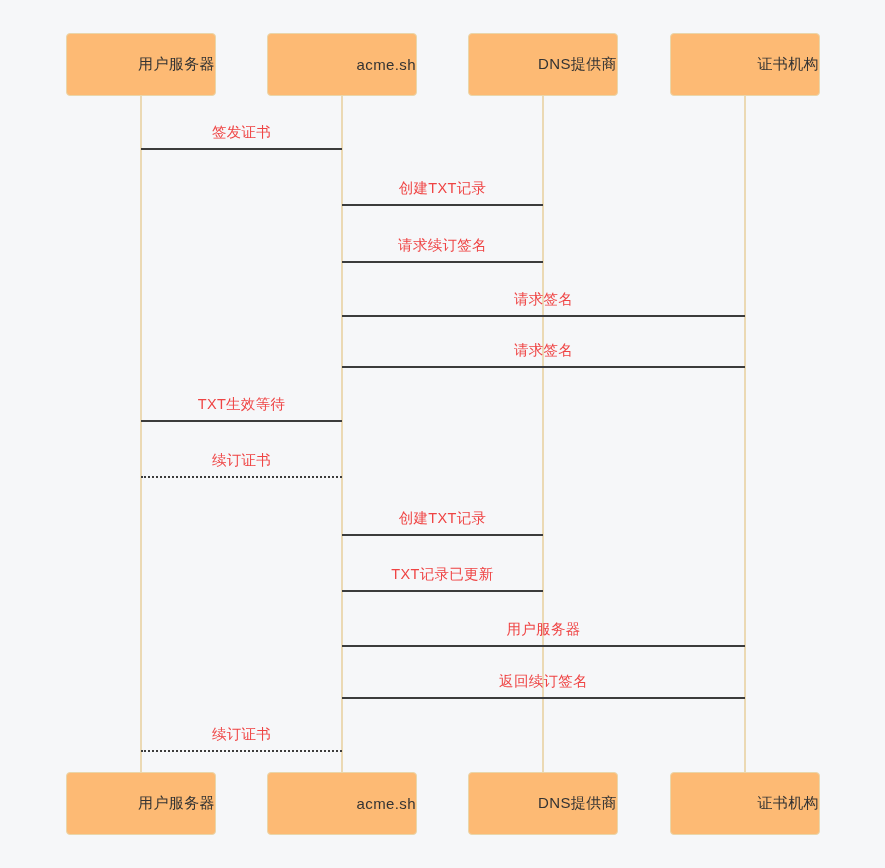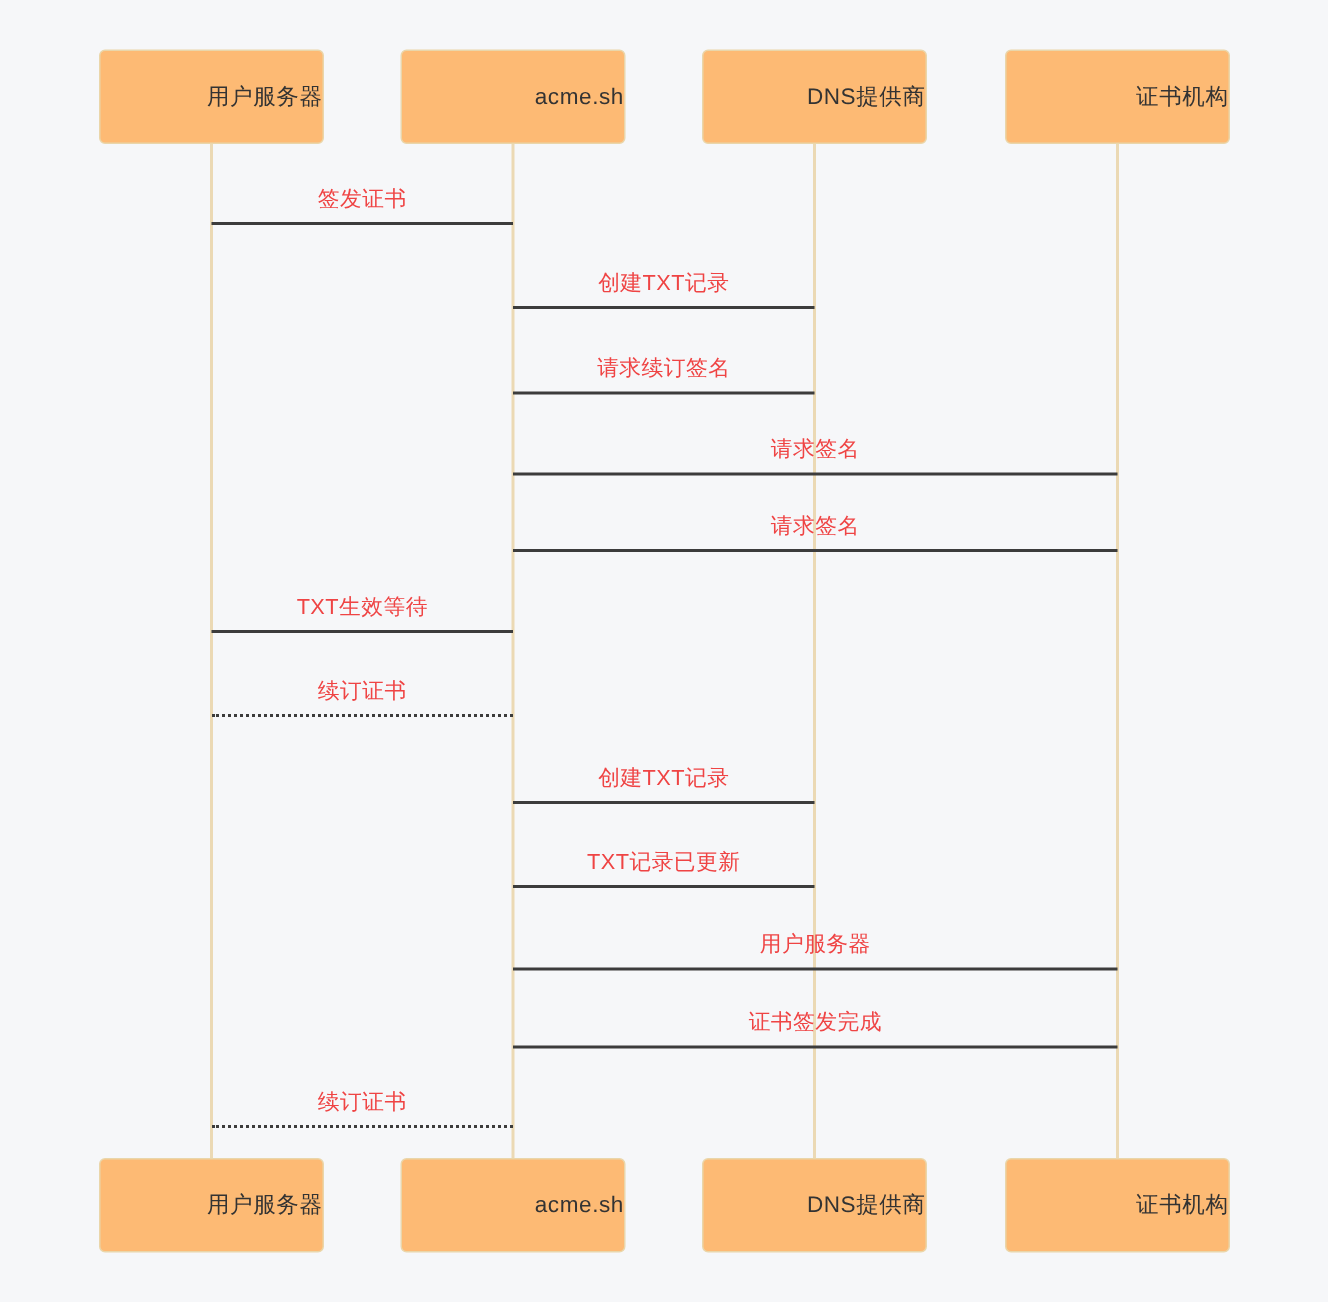--- a/index.html
+++ b/index.html
@@ -116,21 +116,21 @@
       </div>
       <div class="message" style="left: 342px; top: 590px; width: 201px;">
         <div class="label">TXT记录已更新</div>
         <div class="line"></div>
       </div>
       <div class="message" style="left: 342px; top: 645px; width: 403px;">
         <div class="label">用户服务器</div>
         <div class="line"></div>
       </div>
       <div class="message" style="left: 342px; top: 697px; width: 403px;">
-        <div class="label">证书签发完成</div>
+        <div class="label">返回续订签名</div>
         <div class="line"></div>
       </div>
       <div class="message dotted" style="left: 141px; top: 750px; width: 201px;">
         <div class="label">续订证书</div>
         <div class="line"></div>
       </div>
     </div>
   <div id="participants-bottom">
       <div class="participant" style="left: 66px; top: 772px; width: 150px; height: 63px;">
         <span>用户服务器</span>

